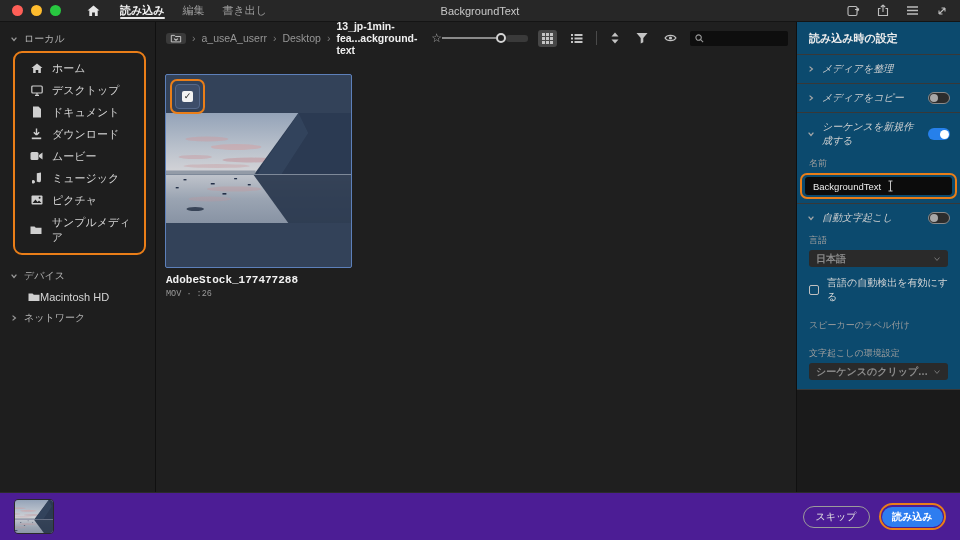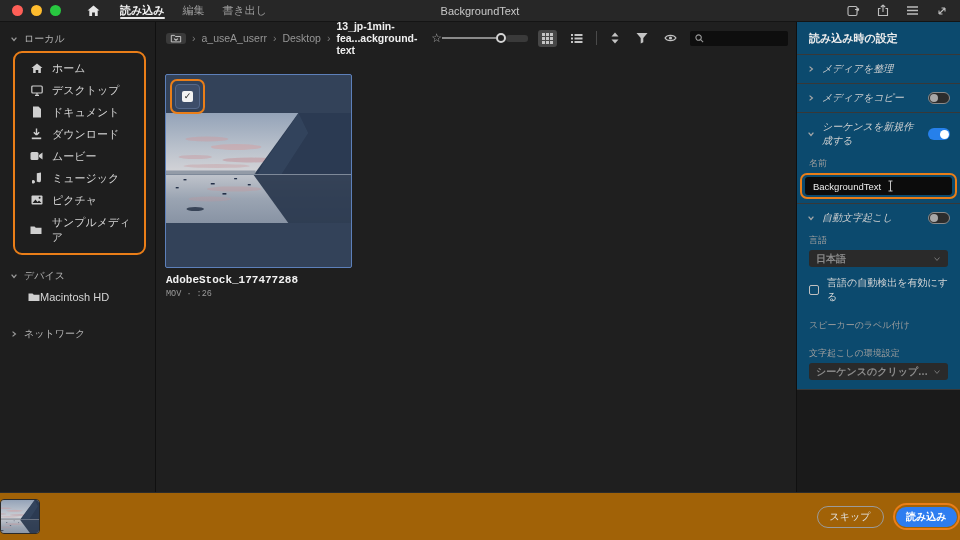--- a/index.html
+++ b/index.html
@@ -32,21 +32,21 @@
   .body { position:absolute; top:22px; bottom:48px; left:0; right:0; display:flex; }
 
   
   .sidebar { width:155px; padding-top:6px; flex:none; }
   .sec-head { display:flex; align-items:center; gap:6px; padding:4px 10px; color:#b3b3b3; font-size:10px; }
   .sec-head .chev { color:#9a9a9a; }
   .loc-box { border:2.5px solid #ea7e18; border-radius:9px; margin:1px 9px 0 13px; padding:4px 0 5px; }
   .side-item { display:flex; align-items:center; gap:9px; padding:3.5px 4px 3.5px 15px; color:#d6d6d6; cursor:default; }
   .side-item .ic { color:#cfcfcf; width:13px; display:flex; justify-content:center; }
   .dev-item { display:flex; align-items:center; padding:4px 4px 4px 28px; color:#d6d6d6; }
-  .mt10{ margin-top:10px; } .mt14{ margin-top:16px;font-family:Liberation Mono, monospace; }
+  .mt10{ margin-top:10px; } .mt14{ margin-top:0;font-family:Liberation Mono, monospace; }
 
   
   .main { flex:1; border-left:1px solid #101010; border-right:1px solid #101010; position:relative; background:#1f1f1f; }
   .toolbar { position:absolute; top:6px; left:10px; right:8px; height:20px; display:flex; align-items:center; }
   .crumb { display:flex; align-items:center; gap:6px; color:#969696; font-size:10.5px; }
   .crumb-chip { background:#3a3a3a; border-radius:3px; padding:1px 4px; display:flex; align-items:center; gap:2px; color:#d0d0d0; }
   .crumb-sep { color:#7a7a7a; }
   .crumb-last { color:#efefef; font-weight:bold; }
   .star { color:#a9a9a9; font-size:12px; margin-left:4px; }
   .tools { margin-left:auto; display:flex; align-items:center; gap:10px; color:#c4c4c4; }
@@ -90,22 +90,22 @@
   .name-input .val { color:#ececec; font-size:9.5px; }
   .dropdown { margin:0 12px; height:17px; background:#2a2a2a; border-radius:3px; display:flex; align-items:center;
               padding:0 7px; color:#8b8b8b; }
   .dropdown .val { flex:1; white-space:nowrap; overflow:hidden; text-overflow:ellipsis;font-weight:bold; }
   .dropdown .chev { color:#777; }
   .chk-row { display:flex; align-items:center; gap:8px; padding:9px 12px; color:#d8d8d8; }
   .chk { width:10px; height:10px; border:1.5px solid #c0c0c0; border-radius:2px; background:transparent; flex:none; }
   .panel-rest { flex:1; background:#1a1a1a; }
 
   
-  .footer { position:absolute; left:0; right:0; bottom:0; height:48px; background:#a16207; border-top:1px solid #2b2b2b;
-            display:flex; align-items:center; padding:0 0; }
+  .footer { position:absolute; left:0; right:0; bottom:0; height:48px; background:#4c1d95; border-top:1px solid #2b2b2b;
+            display:flex; align-items:center; padding:0 14px; }
   .foot-thumb { width:40px; height:35px; border-radius:4px; overflow:hidden; border:1px solid #2a2a2a; }
   .foot-right { margin-left:auto; display:flex; align-items:center; gap:9px; }
   .btn-skip { border:1.5px solid #9b9b9b; color:#e3e3e3; border-radius:11px; padding:3px 12px; font-size:10px; background:transparent; }
   .btn-import-wrap { border:2.5px solid #ea7e18; border-radius:14px; padding:1.5px; }
   .btn-import { background:#2e7df0; color:#fff; border-radius:10px; padding:3px 10px; font-size:10px; font-weight:bold; border:none; }
 
   .chev { display:inline-flex; }
   .chev svg { display:block; }
   .chev.right svg { transform:rotate(-90deg); }
 </style>

